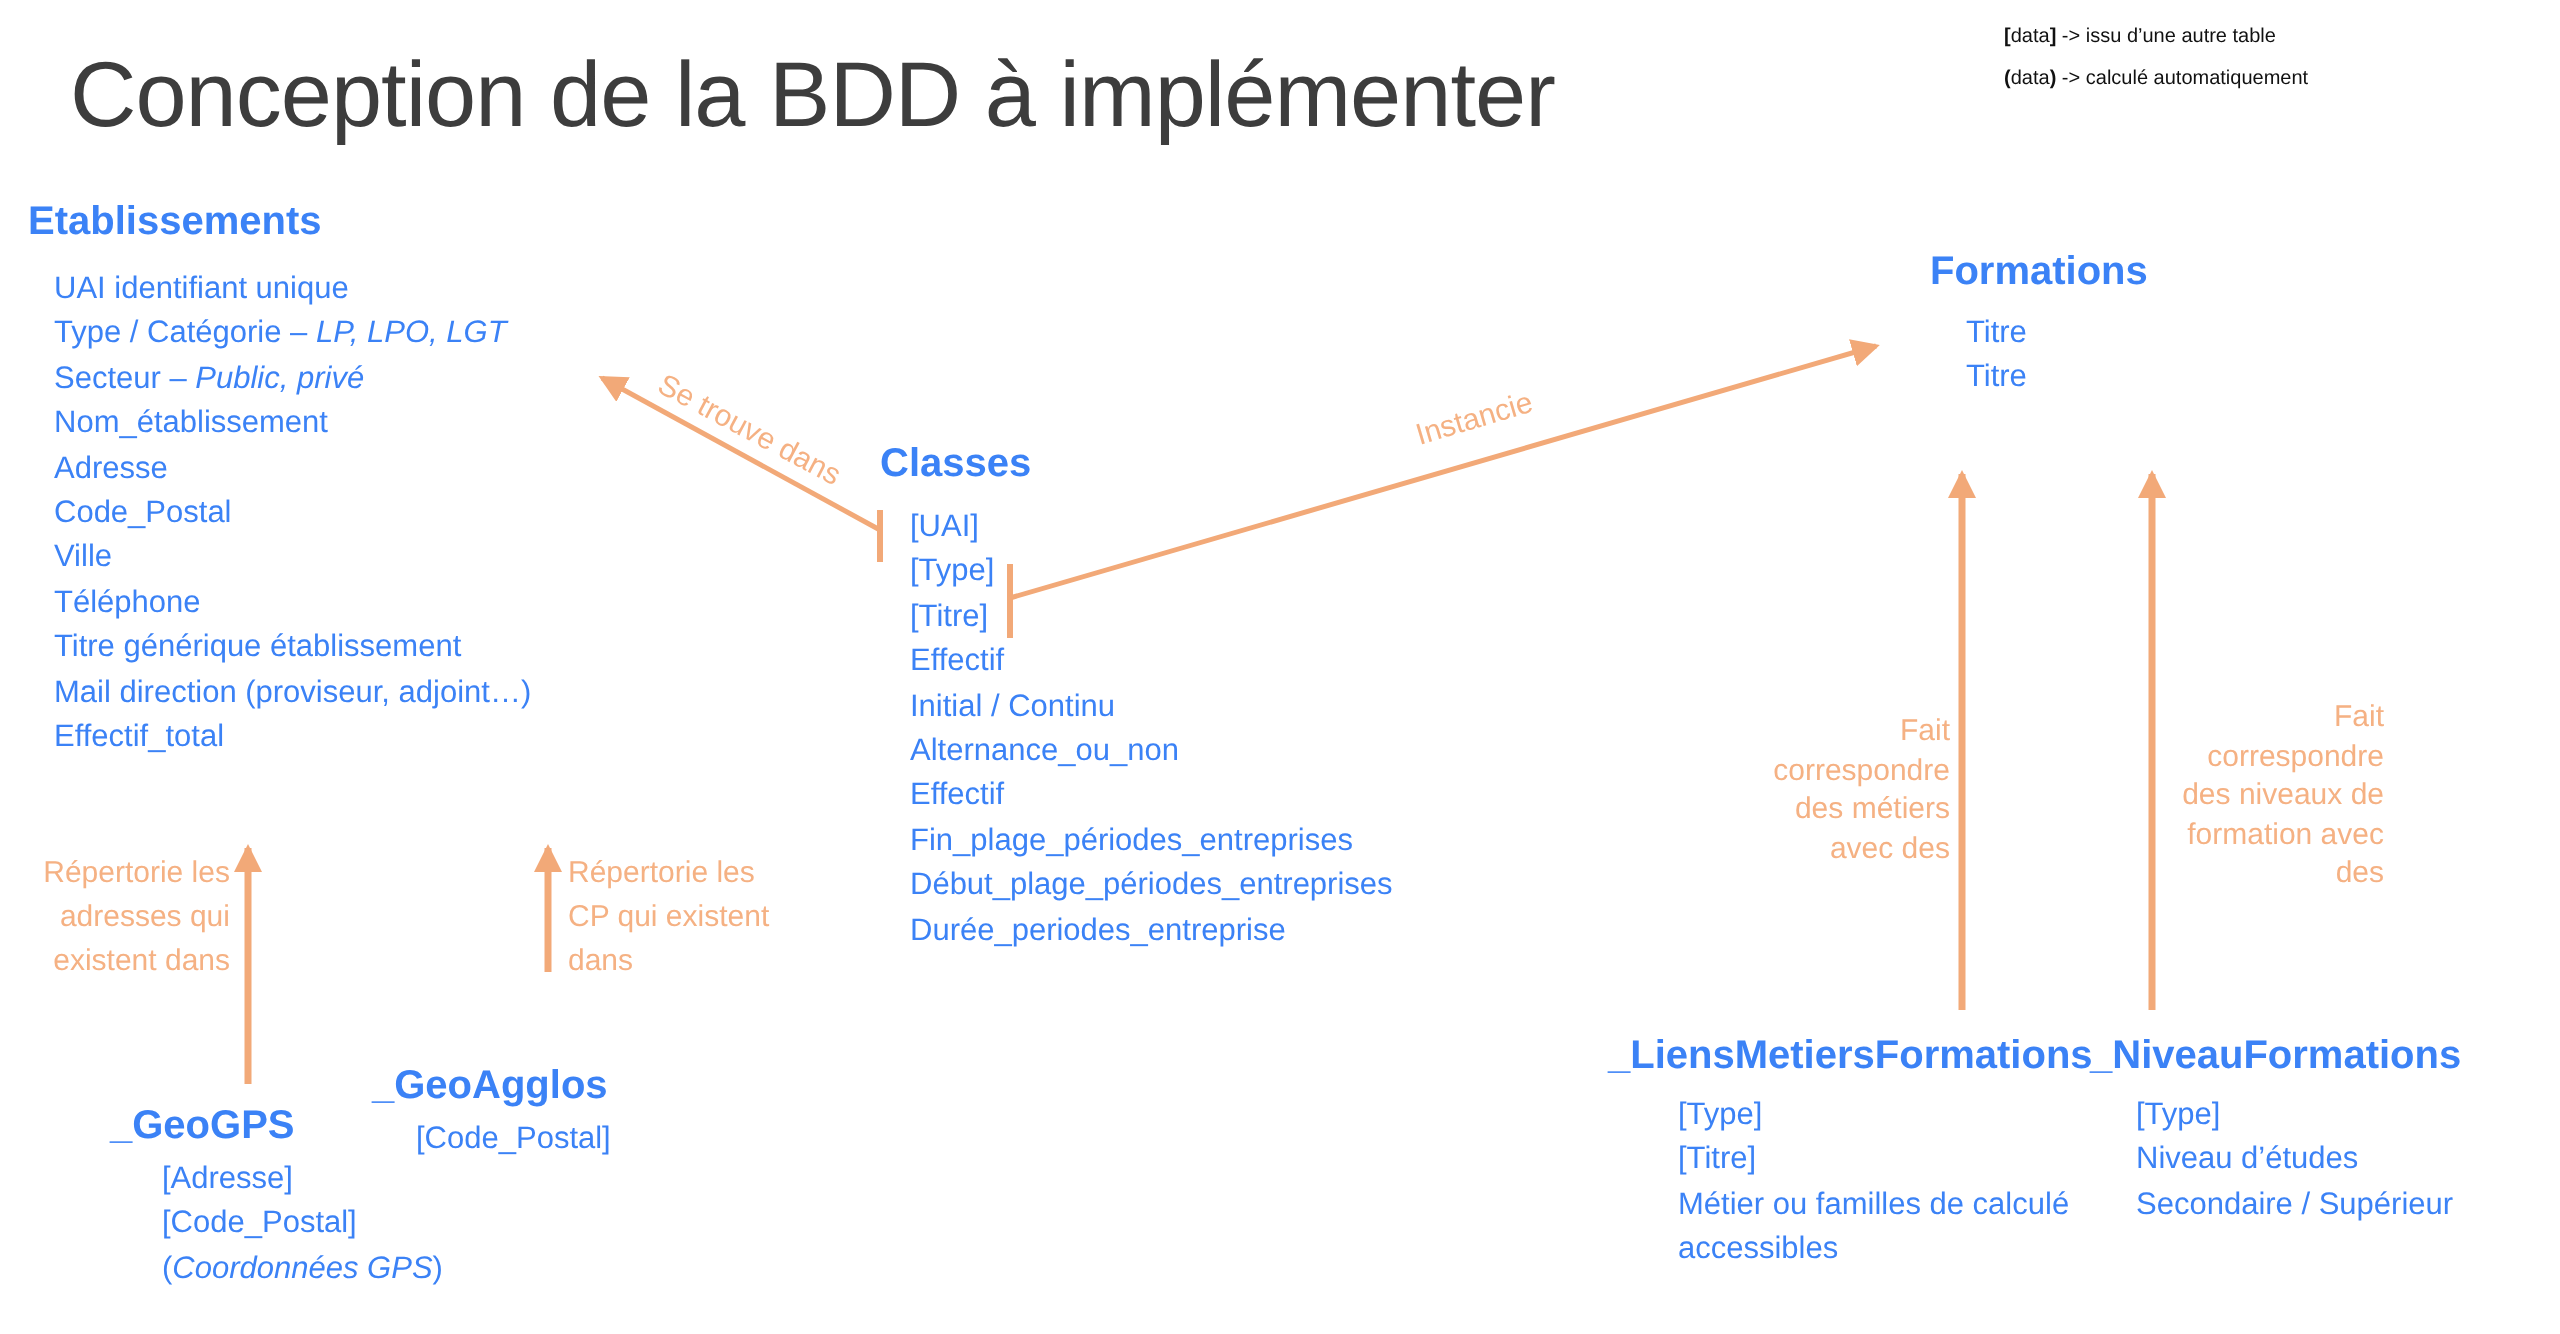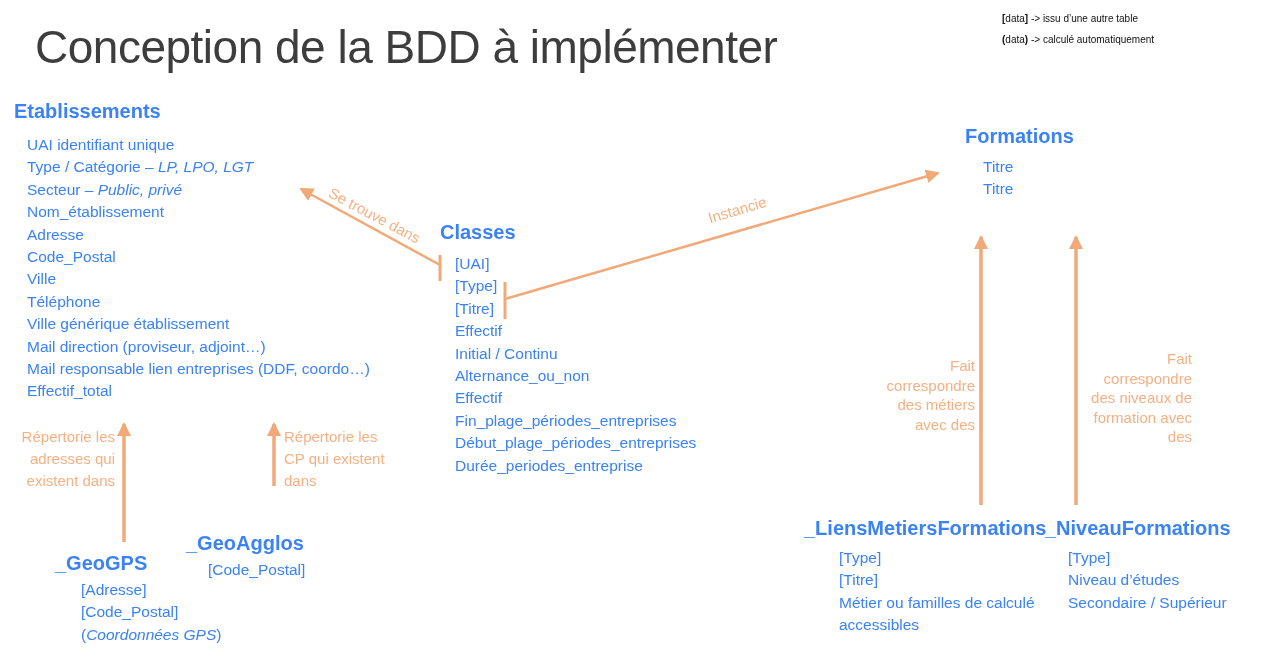--- a/index.html
+++ b/index.html
@@ -89,23 +89,22 @@
     <div class="entity-title">Etablissements</div>
     <div class="fields">
         <div class="field-row"><span>UAI identifiant unique</span></div>
         <div class="field-row"><span>Type / Catégorie – </span><span class="it">LP, LPO, LGT</span></div>
         <div class="field-row"><span>Secteur – </span><span class="it">Public, privé</span></div>
         <div class="field-row"><span>Nom_établissement</span></div>
         <div class="field-row"><span>Adresse</span></div>
         <div class="field-row"><span>Code_Postal</span></div>
         <div class="field-row"><span>Ville</span></div>
         <div class="field-row"><span>Téléphone</span></div>
-        <div class="field-row"><span>Ville générique établissement</span></div>
+        <div class="field-row"><span>Titre générique établissement</span></div>
         <div class="field-row"><span>Mail direction (proviseur, adjoint…)</span></div>
-        <div class="field-row"><span>Mail responsable lien entreprises (DDF, coordo…)</span></div>
         <div class="field-row"><span>Effectif_total</span></div>
       </div>
   </div>
 
   <div class="entity" id="ent-classes">
     <div class="entity-title">Classes</div>
     <div class="fields">
         <div class="field-row"><span>[UAI]</span></div>
         <div class="field-row"><span>[Type]</span></div>
         <div class="field-row"><span>[Titre]</span></div>

